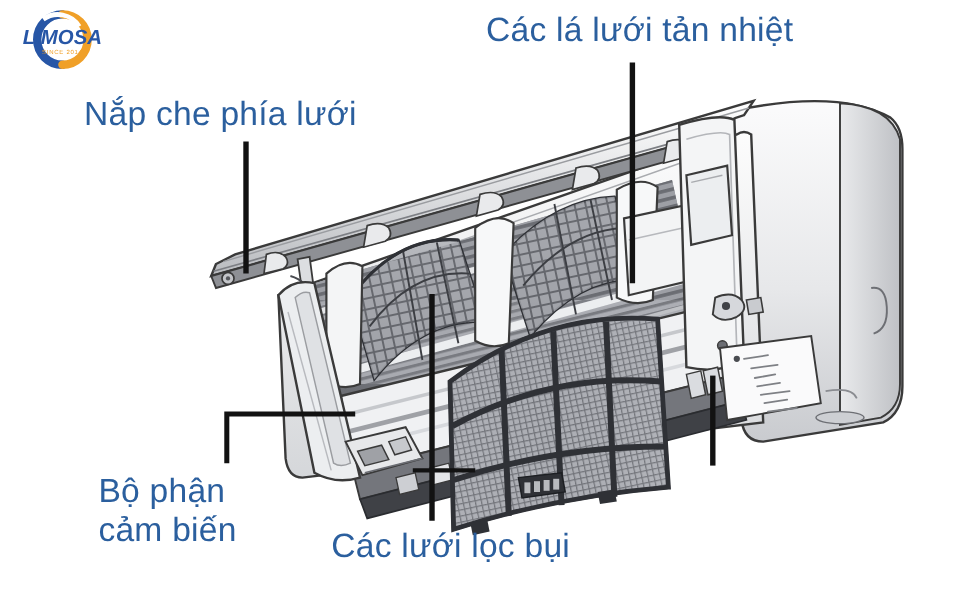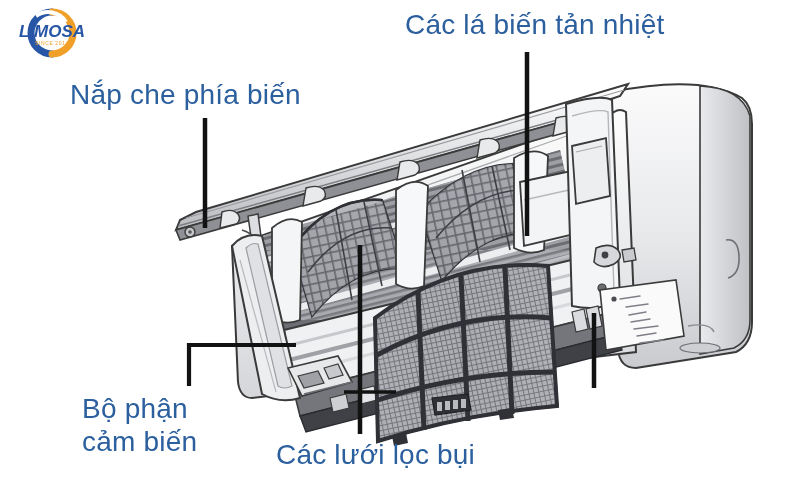--- a/index.html
+++ b/index.html
@@ -297,23 +297,23 @@
   <svg class="logo" viewBox="0 0 92 58">
     <g>
       <path d="M46,8 A21,21 0 1,0 46,50" fill="none" stroke="#2756a6" stroke-width="7" stroke-linecap="round"></path>
       <path d="M46,50 A21,21 0 1,0 46,8" fill="none" stroke="#f0a028" stroke-width="7" stroke-linecap="round"></path>
       <path d="M30,12 A21,21 0 0,1 60,18" fill="none" stroke="#ffffff" stroke-width="4"></path>
     </g>
     <text x="46" y="33" text-anchor="middle" font-family="Liberation Sans, sans-serif" font-size="17" font-weight="bold" font-style="italic" fill="#2756a6">LIMOSA</text>
     <text x="46" y="41" text-anchor="middle" font-family="Liberation Sans, sans-serif" font-size="5" letter-spacing="0.6" fill="#f0a028">SINCE 2014</text>
   </svg>
 
-  <div class="callout" id="label-front-cover">Nắp che phía biến</div>
-
-  <div class="callout" id="label-fins">Các lá biến tản nhiệt</div>
+  <div class="callout" id="label-front-cover">Nắp che phía lưới</div>
+
+  <div class="callout" id="label-fins">Các lá lưới tản nhiệt</div>
 
   <div class="callout" id="label-sensor">Bộ phận
 cảm biến</div>
 
   <div class="callout" id="label-dust-filter">Các lưới lọc bụi</div>
 
 
 </div>
 
 </body></html>

